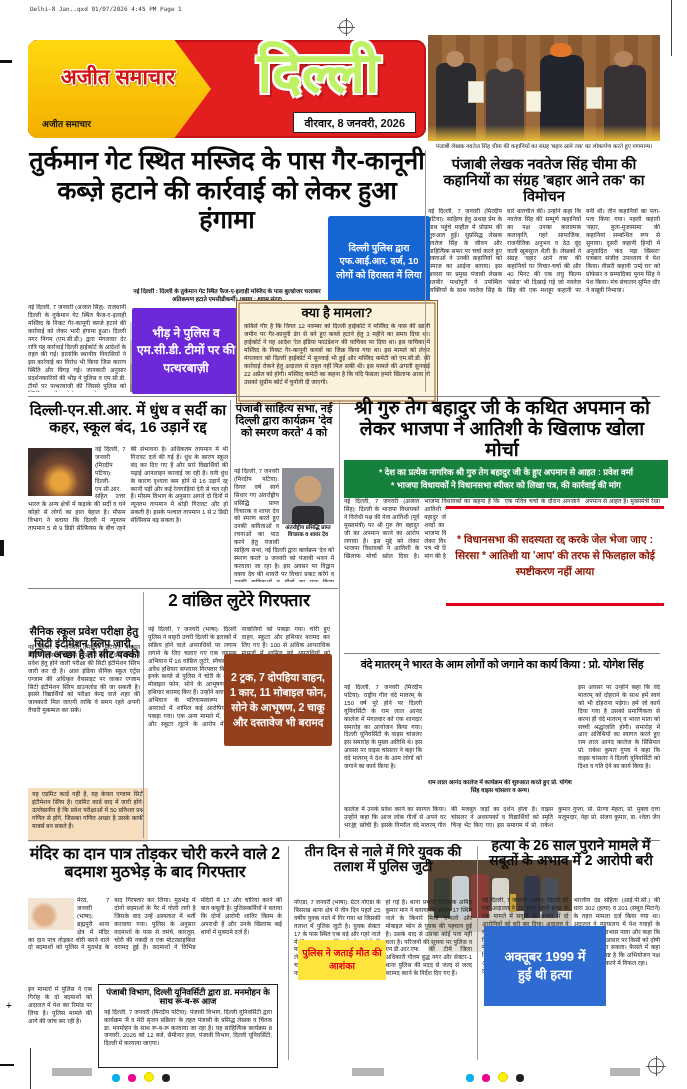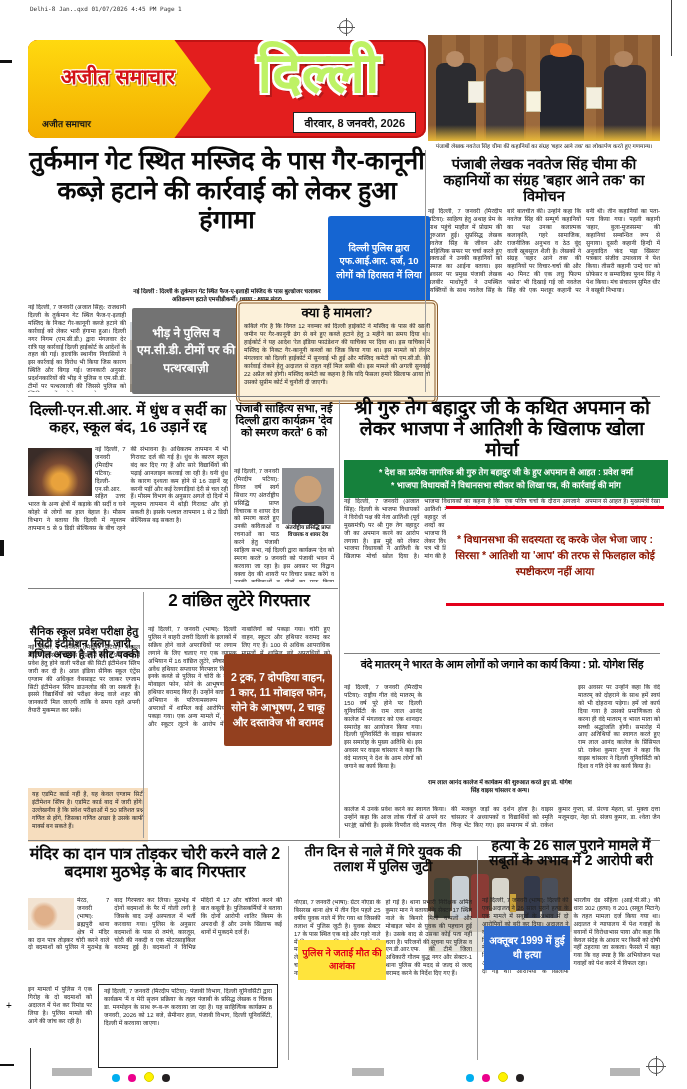--- a/index.html
+++ b/index.html
@@ -24,22 +24,22 @@
              text-align:center;display:flex;flex-direction:column;justify-content:center;
              padding:2px 4px;overflow:hidden;}
   .box-kya{background:#fcf1da;border:1px solid #8a5a2a;box-shadow:inset 0 0 0 1.5px #fcf1da, inset 0 0 0 2.5px #8a5a2a;
            padding:5px 7px;overflow:hidden;}
   .box-tan{background:#f6ddbe;padding:3px 4px;overflow:hidden;}
   .pullquote{background:#fff;border-top:3px solid #e3001b;border-bottom:3px solid #e3001b;
              color:#8c1500;font-weight:bold;font-size:10.5px;line-height:1.5;text-align:center;
              display:flex;align-items:center;justify-content:center;padding:4px 6px;overflow:hidden;}
   .box-yellow{background:#ffe43c;color:#e30016;font-weight:bold;font-size:9.5px;line-height:1.35;
               display:flex;align-items:center;justify-content:center;text-align:center;padding:2px;overflow:hidden;}
-  .box-smallblue{background:#2f6cd1;color:#fff;font-weight:bold;font-size:10px;line-height:1.4;
-              display:flex;align-items:center;justify-content:center;text-align:center;padding:2px;overflow:hidden;}
+  .box-smallblue{background:#2f6cd1;color:#fff;font-weight:bold;font-size:13px;line-height:1.4;
+              display:flex;align-items:center;justify-content:center;text-align:center;padding:20px;overflow:hidden;}
   .box-framed{background:#fff;border:1.5px solid #222;padding:3px 5px;overflow:hidden;}
   .photo{overflow:hidden;position:relative;}
   .dot{width:8px;height:8px;border-radius:50%;display:inline-block;margin-right:8px;}
   .graybar{background:#b5b5b5;height:8px;}
   .reg{border:1px solid #555;border-radius:50%;position:absolute;}
   .reg:before,.reg:after{content:"";position:absolute;background:#555;}
   .reg:before{left:50%;top:-3px;bottom:-3px;width:1px;}
   .reg:after{top:50%;left:-3px;right:-3px;height:1px;}
 </style>
 </head>
@@ -98,38 +98,38 @@
     <div class="abs" style="left:16px;top:52px;width:9px;height:15px;background:#6b2f2f;border-radius:3px 3px 0 0;"></div>
     <div class="abs" style="left:86px;top:52px;width:9px;height:15px;background:#2f4a6b;border-radius:3px 3px 0 0;"></div>
     <div class="abs" style="left:0;bottom:0;width:100%;height:8px;background:#8d867b;"></div>
   </div>
   <div class="abs caption" style="left:130px;top:288px;width:194px;height:16px;">नई दिल्ली : दिल्ली के तुर्कमान गेट स्थित फैज-ए-इलाही मस्जिद के पास बुल्डोजर चलाकर अतिक्रमण हटाते एमसीडीकर्मी। (छाया : श्याम सुंदर)</div>
 
   <div class="abs box-blue" style="left:328px;top:216px;width:96px;height:84px;">दिल्ली पुलिस द्वारा एफ.आई.आर. दर्ज, 10 लोगों को हिरासत में लिया</div>
 
   <div class="abs body-text" style="left:28px;top:304px;width:98px;height:88px;">नई दिल्ली, 7 जनवरी (अजात सिंह): राजधानी दिल्ली के तुर्कमान गेट स्थित फैज-ए-इलाही मस्जिद के निकट गैर-कानूनी कब्जे हटाने की कार्रवाई को लेकर भारी हंगामा हुआ। दिल्ली नगर निगम (एम.सी.डी.) द्वारा मंगलवार देर रात्रि यह कार्रवाई दिल्ली हाईकोर्ट के आदेशों के तहत की गई। हालांकि स्थानीय निवासियों ने इस कार्रवाई का विरोध भी किया जिस कारण स्थिति और बिगड़ गई। जानकारी अनुसार प्रदर्शनकारियों की भीड़ ने पुलिस व एम.सी.डी. टीमों पर पत्थरबाजी की जिससे पुलिस को स्थिति काबू में करने हेतु बल प्रयोग करना पड़ा। इस घटना में पांच पुलिसकर्मी घायल हो गए। मामले को लेकर दिल्ली पुलिस ने एफ.आई.आर. दर्ज की है और 10 लोगों को हिरासत में लिया गया है। रात स्याह होने लोगों को पंजाबी न हो। उन्होंने कहा कि जिन लोगों ने पत्थरबाजी की है उनके खिलाफ कार्रवाई की जाएगी। प्रारम्भिक जांच में एम.सी.डी.की प्लेटों के आधार पर बदमाशों की पहचान की जा रही है।</div>
 
-  <div class="abs box-maroon" style="left:132px;top:308px;width:100px;height:78px;font-size:12px;background:#737373;">भीड़ ने पुलिस व एम.सी.डी. टीमों पर की पत्थरबाज़ी</div>
-
-  <div class="abs box-kya" style="left:236px;top:300px;width:186px;height:92px;border-radius:6px;">
+  <div class="abs box-maroon" style="left:132px;top:308px;width:100px;height:78px;font-size:12px;background:#6d28d9;">भीड़ ने पुलिस व एम.सी.डी. टीमों पर की पत्थरबाज़ी</div>
+
+  <div class="abs box-kya" style="left:236px;top:300px;width:186px;height:92px;">
     <div class="headline" style="font-size:13px;margin-bottom:3px;">क्या है मामला?</div>
     <div class="body-text" style="height:66px;">कबिले गौर है कि विगत 12 नवम्बर को दिल्ली हाईकोर्ट ने मस्जिद के पास की खाली जमीन पर गैर-कानूनी ढंग से बने हुए कब्जे हटाने हेतु 3 महीने का समय दिया था। हाईकोर्ट ने यह आदेश 'रेल इंडिया फाउंडेशन' की याचिका पर दिया था। इस याचिका में मस्जिद के निकट गैर-कानूनी कब्जों का जिक्र किया गया था। इस मामले को लेकर मंगलवार को दिल्ली हाईकोर्ट में सुनवाई भी हुई और मस्जिद कमेटी को एम.सी.डी. की कार्रवाई रोकने हेतु अदालत से राहत नहीं मिल सकी थी। इस मामले की अगली सुनवाई 22 अप्रैल को होगी। मस्जिद कमेटी का कहना है कि यदि फैसला हमारे खिलाफ आया तो उसको सुप्रीम कोर्ट में चुनौती दी जाएगी।</div>
   </div>
 
   <div class="abs vline" style="left:425px;top:150px;height:242px;"></div>
   <div class="abs hline" style="left:28px;top:396px;width:632px;"></div>
 
   <div class="abs headline" style="left:28px;top:402px;width:200px;height:40px;font-size:15px;">दिल्ली-एन.सी.आर. में धुंध व सर्दी का कहर, स्कूल बंद, 16 उड़ानें रद्द</div>
   <div class="abs body-text cols2" style="left:28px;top:446px;width:200px;height:138px;">
     <div class="photo" style="float:left;width:64px;height:48px;margin:2px 3px 2px 0;background:
          radial-gradient(circle at 50% 70%,#e8a23c 0 18%,#7a4a33 40%,#3a2c28 75%);"></div>
     <span>नई दिल्ली, 7 जनवरी (मिरदीप पटिया): दिल्ली-एन.सी.आर. सहित उत्तर भारत के अन्य क्षेत्रों में कड़ाके की सर्दी व घने कोहरे से लोगों का हाल बेहाल है। मौसम विभाग ने बताया कि दिल्ली में न्यूनतम तापमान 5 से 9 डिग्री सेल्सियस के बीच रहने की संभावना है। अधिकतम तापमान में भी गिरावट दर्ज की गई है। धुंध के कारण स्कूल बंद कर दिए गए हैं और सारे विद्यार्थियों की पढ़ाई आनलाइन करवाई जा रही है। घनी धुंध के कारण दृश्यता कम होने से 16 उड़ानें रद्द करनी पड़ीं और कई रेलगाड़ियां देरी से चल रही हैं। मौसम विभाग के अनुसार अगले दो दिनों में न्यूनतम तापमान में थोड़ी गिरावट और हो सकती है। इसके पश्चात तापमान 1 से 2 डिग्री सेल्सियस बढ़ सकता है।</span>
   </div>
 
-  <div class="abs headline" style="left:234px;top:402px;width:100px;height:62px;font-size:11px;">पंजाबी साहित्य सभा, नई दिल्ली द्वारा कार्यक्रम 'देव को स्मरण करते' 6 को</div>
+  <div class="abs headline" style="left:234px;top:402px;width:100px;height:62px;font-size:11px;">पंजाबी साहित्य सभा, नई दिल्ली द्वारा कार्यक्रम 'देव को स्मरण करते' 4 को</div>
   <div class="abs body-text" style="left:234px;top:468px;width:100px;height:114px;">
     <div style="float:right;width:52px;margin:0 0 2px 3px;">
       <div class="photo" style="width:52px;height:56px;background:
            radial-gradient(circle at 50% 38%,#c9a078 0 30%,#8c8f94 32% 100%);">
         <div class="abs" style="left:10px;bottom:0;width:32px;height:18px;background:#2e2e33;border-radius:6px 6px 0 0;"></div>
       </div>
       <div class="caption" style="font-size:5.5px;">अंतर्राष्ट्रीय प्रसिद्धि प्राप्त विचारक व शायर देव</div>
     </div>
     <span>नई दिल्ली, 7 जनवरी (मिरदीप पटिया): विगत वर्ष स्वर्ग सिधार गए अंतर्राष्ट्रीय प्रसिद्धि प्राप्त विचारक व शायर देव को स्मरण करते हुए उनकी कविताओं व रचनाओं का पाठ करने हेतु पंजाबी साहित्य सभा, नई दिल्ली द्वारा कार्यक्रम 'देव को स्मरण करते' 9 जनवरी को पंजाबी भवन में करवाया जा रहा है। इस अवसर पर विद्वान वक्ता देव की शायरी पर विचार प्रकट करेंगे व उनकी कविताओं व गीतों का पाठ किया जाएगा।</span>
   </div>
@@ -176,20 +176,21 @@
   <div class="abs hline" style="left:28px;top:840px;width:632px;"></div>
 
   <div class="abs headline" style="left:28px;top:845px;width:254px;height:48px;font-size:16px;">मंदिर का दान पात्र तोड़कर चोरी करने वाले 2 बदमाश मुठभेड़ के बाद गिरफ्तार</div>
   <div class="abs body-text cols3" style="left:28px;top:897px;width:254px;height:84px;">
     <div class="photo" style="float:left;width:46px;height:32px;margin:1px 3px 2px 0;background:
          radial-gradient(circle at 35% 55%,#e0b08a 0 26%,#f2e3d2 40%),#efe2d2;"></div>
     <span>मेरठ, 7 जनवरी (भाषा): ब्रह्मपुरी थाना क्षेत्र में मंदिर का दान पात्र तोड़कर चोरी करने वाले दो बदमाशों को पुलिस ने मुठभेड़ के बाद गिरफ्तार कर लिया। मुठभेड़ में दोनों बदमाशों के पैर में गोली लगी है जिसके बाद उन्हें अस्पताल में भर्ती करवाया गया। पुलिस के अनुसार बदमाशों के पास से तमंचे, कारतूस, चोरी की नकदी व एक मोटरसाइकिल बरामद हुई है। बदमाशों ने विभिन्न मंदिरों में 17 और चोरियां करने की बात कबूली है। पुलिसकर्मियों ने बताया कि दोनों आरोपी शातिर किस्म के अपराधी हैं और उनके खिलाफ कई थानों में मुकदमे दर्ज हैं।</span>
   </div>
   <div class="abs body-text" style="left:28px;top:986px;width:64px;height:72px;">इन मामलों में पुलिस ने एक गिरोह के दो बदमाशों को अदालत में पेश कर रिमांड पर लिया है। पुलिस मामले की आगे की जांच कर रही है।</div>
   <div class="abs box-framed" style="left:98px;top:984px;width:168px;height:76px;">
+    <div class="headline" style="font-size:8.5px;margin-bottom:2px;">पंजाबी विभाग, दिल्ली यूनिवर्सिटी द्वारा डा. मनमोहन के साथ रू-ब-रू आज</div>
     <div class="body-text" style="height:46px;">नई दिल्ली, 7 जनवरी (मिरदीप पटिया): पंजाबी विभाग, दिल्ली यूनिवर्सिटी द्वारा कार्यक्रम 'मैं व मेरी सृजन प्रक्रिया' के तहत पंजाबी के प्रसिद्ध लेखक व चिंतक डा. मनमोहन के साथ रू-ब-रू करवाया जा रहा है। यह साहित्यिक कार्यक्रम 8 जनवरी, 2026 को 12 बजे, सैमीनार हाल, पंजाबी विभाग, दिल्ली यूनिवर्सिटी, दिल्ली में करवाया जाएगा।</div>
   </div>
 
   <div class="abs headline" style="left:294px;top:845px;width:178px;height:50px;font-size:13.5px;">तीन दिन से नाले में गिरे युवक की तलाश में पुलिस जुटी</div>
   <div class="abs body-text cols2" style="left:294px;top:899px;width:178px;height:160px;">नोएडा, 7 जनवरी (भाषा): ग्रेटर नोएडा के बिसरख थाना क्षेत्र में तीन दिन पहले 25 वर्षीय युवक नाले में गिर गया था जिसकी तलाश में पुलिस जुटी है। युवक सेक्टर 17 के पास स्थित एक बड़े और गहरे नाले में गिर गया था। पुलिस ने गोताखोरों की मदद से उसकी तलाश शुरू कर दी है, लेकिन अब तक युवक का कोई पता नहीं चल पाया है। परिजनों को आशंका है कि नाले के गहरे पानी में डूबने से उसकी मौत हो गई है। थाना प्रभारी निरीक्षक अमित कुमार मान ने बताया कि सेक्टर 17 स्थित नाले के किनारे मिली चप्पलों और मोबाइल फोन से युवक की पहचान हुई है। उसके बाद से उसका कोई पता नहीं चला है। परिजनों की सूचना पर पुलिस व एन.डी.आर.एफ. की टीमें जिला अधिकारी गौतम बुद्ध नगर और सेक्टर-1 थाना पुलिस की मदद से जल्द से जल्द बरामद करने के निर्देश दिए गए हैं।</div>
   <div class="abs box-yellow" style="left:298px;top:940px;width:84px;height:36px;">पुलिस ने जताई मौत की आशंका</div>
 
   <div class="abs headline" style="left:482px;top:838px;width:178px;height:54px;font-size:14px;">हत्या के 26 साल पुराने मामले में सबूतों के अभाव में 2 आरोपी बरी</div>
   <div class="abs body-text cols2" style="left:482px;top:897px;width:178px;height:162px;">नई दिल्ली, 7 जनवरी (भाषा): दिल्ली की एक अदालत ने 26 साल पुराने हत्या के एक मामले में सबूतों के अभाव में दो आरोपियों को बरी कर दिया। अदालत ने कहा कि अभियोजन पक्ष आरोपियों के खिलाफ संदेह से परे आरोप साबित करने में नाकाम रहा। मृतक के पिता ने अपनी शिकायत में कहा था कि उसके बेटे की अक्तूबर 1999 में चाकू मारकर हत्या कर दी गई थी। आरोपियों के खिलाफ भारतीय दंड संहिता (आई.पी.सी.) की धारा 302 (हत्या) व 201 (सबूत मिटाने) के तहत मामला दर्ज किया गया था। अदालत ने न्यायालय में पेश गवाहों के बयानों में विरोधाभास पाया और कहा कि केवल संदेह के आधार पर किसी को दोषी नहीं ठहराया जा सकता। फैसले में कहा गया कि वह स्पष्ट है कि अभियोजन पक्ष गवाहों को पेश करने में विफल रहा।</div>
   <div class="abs box-smallblue" style="left:484px;top:926px;width:82px;height:40px;">अक्तूबर 1999 में हुई थी हत्या</div>

